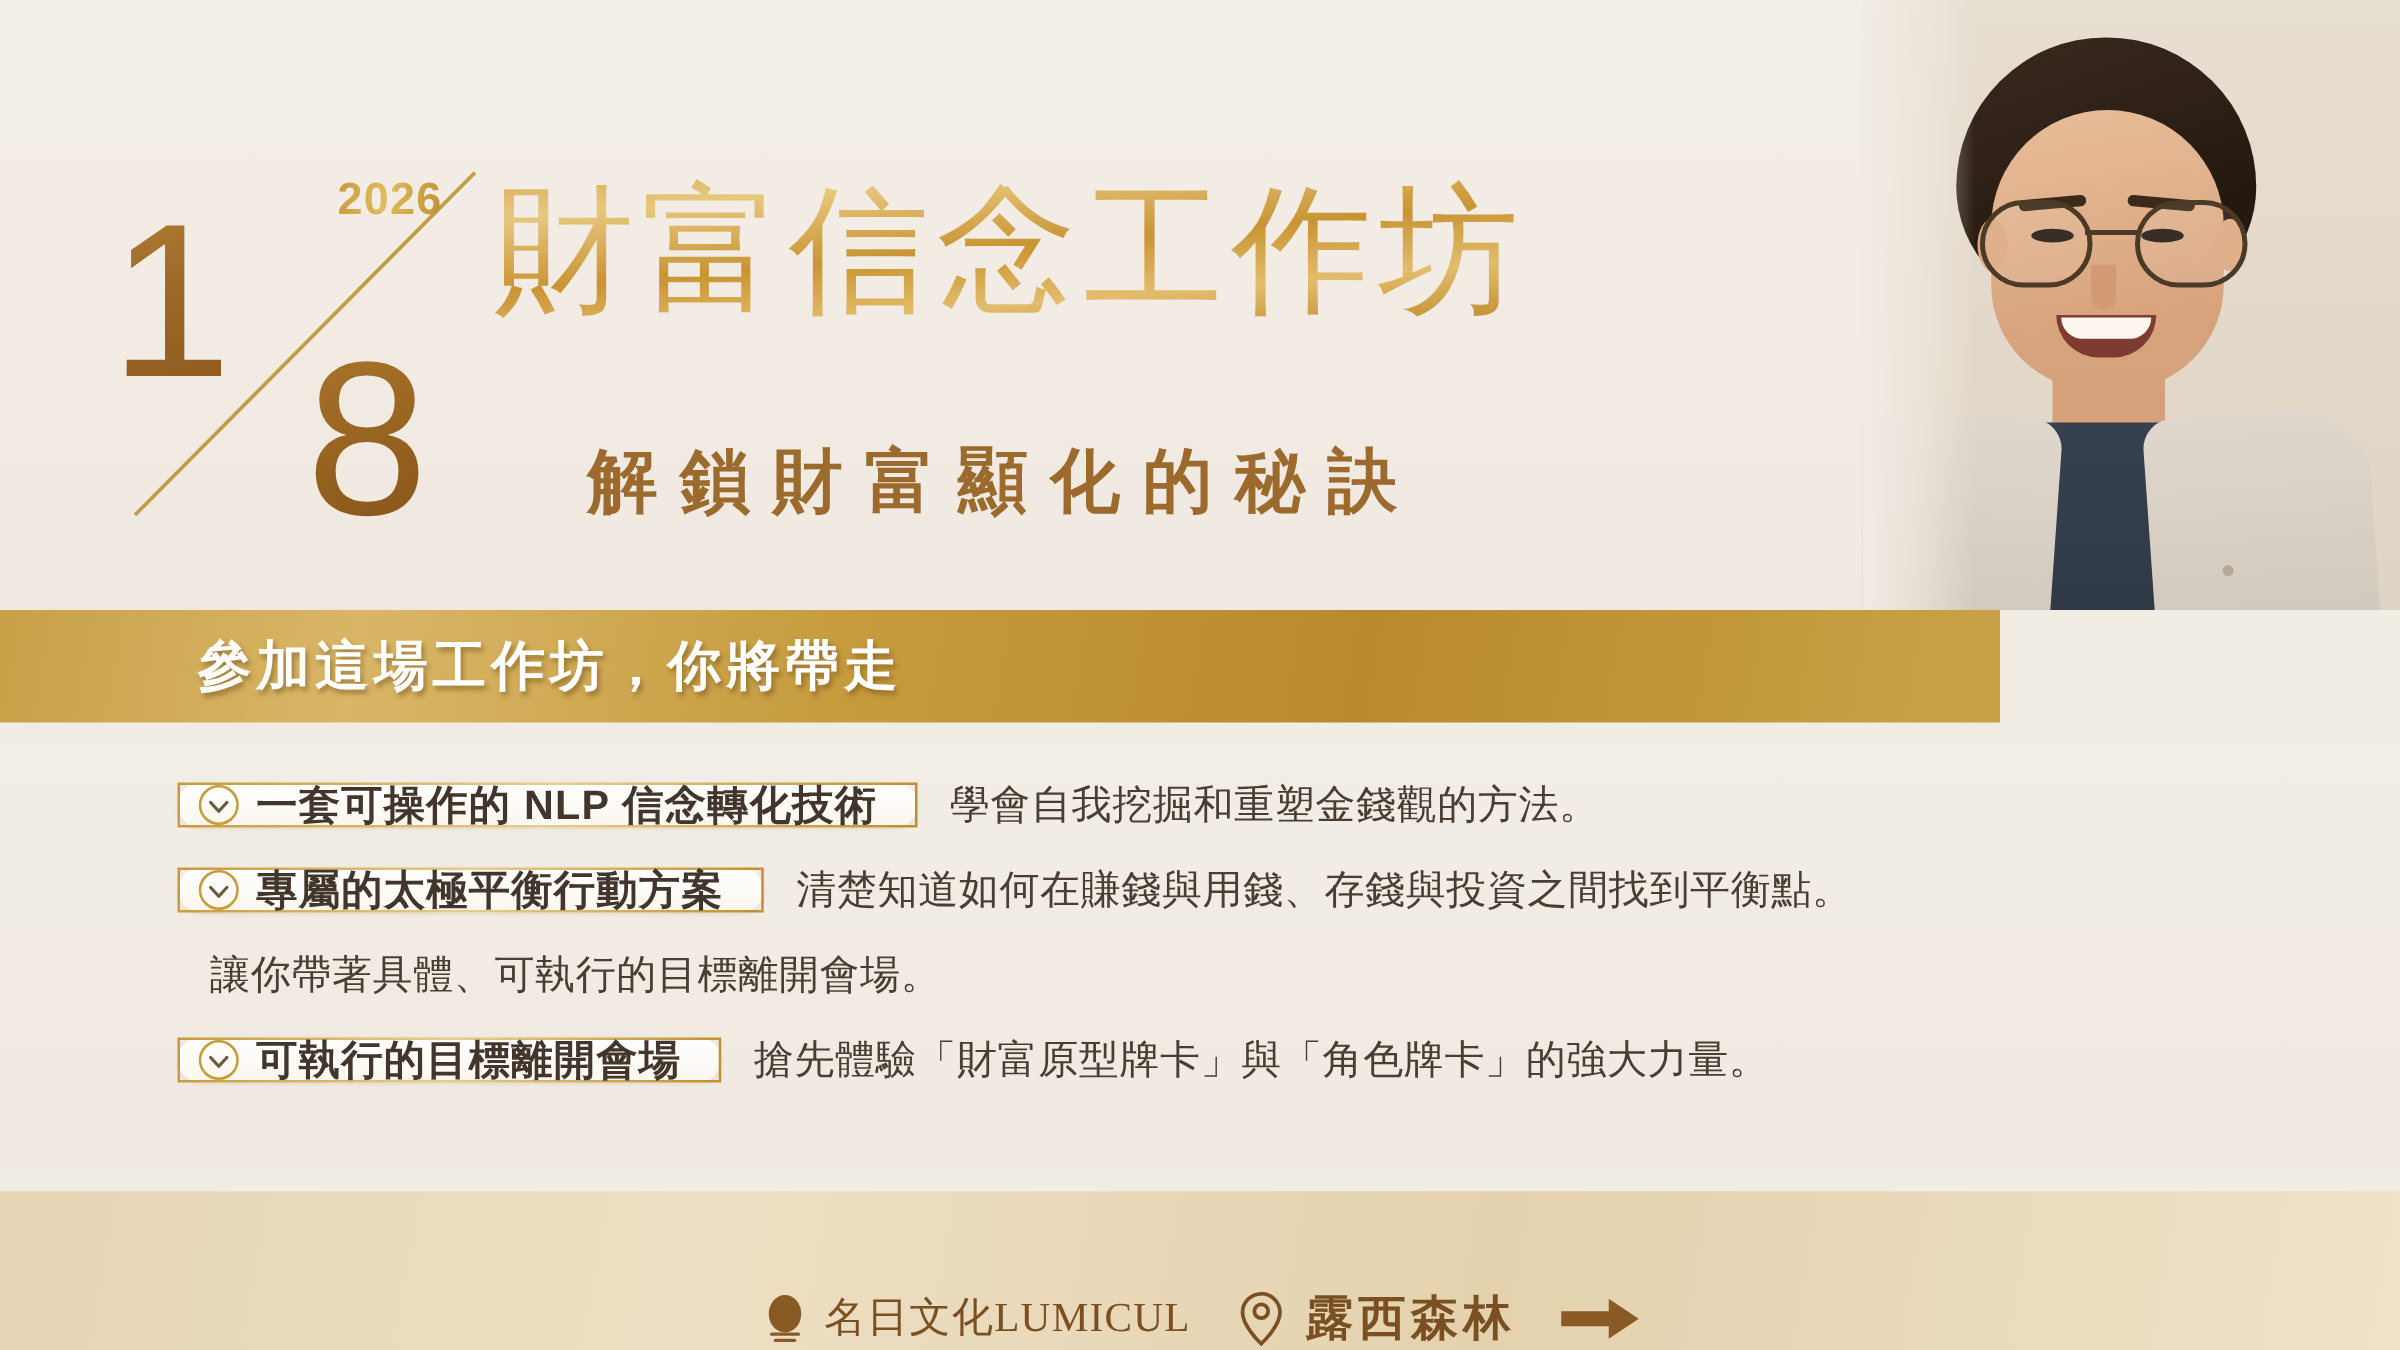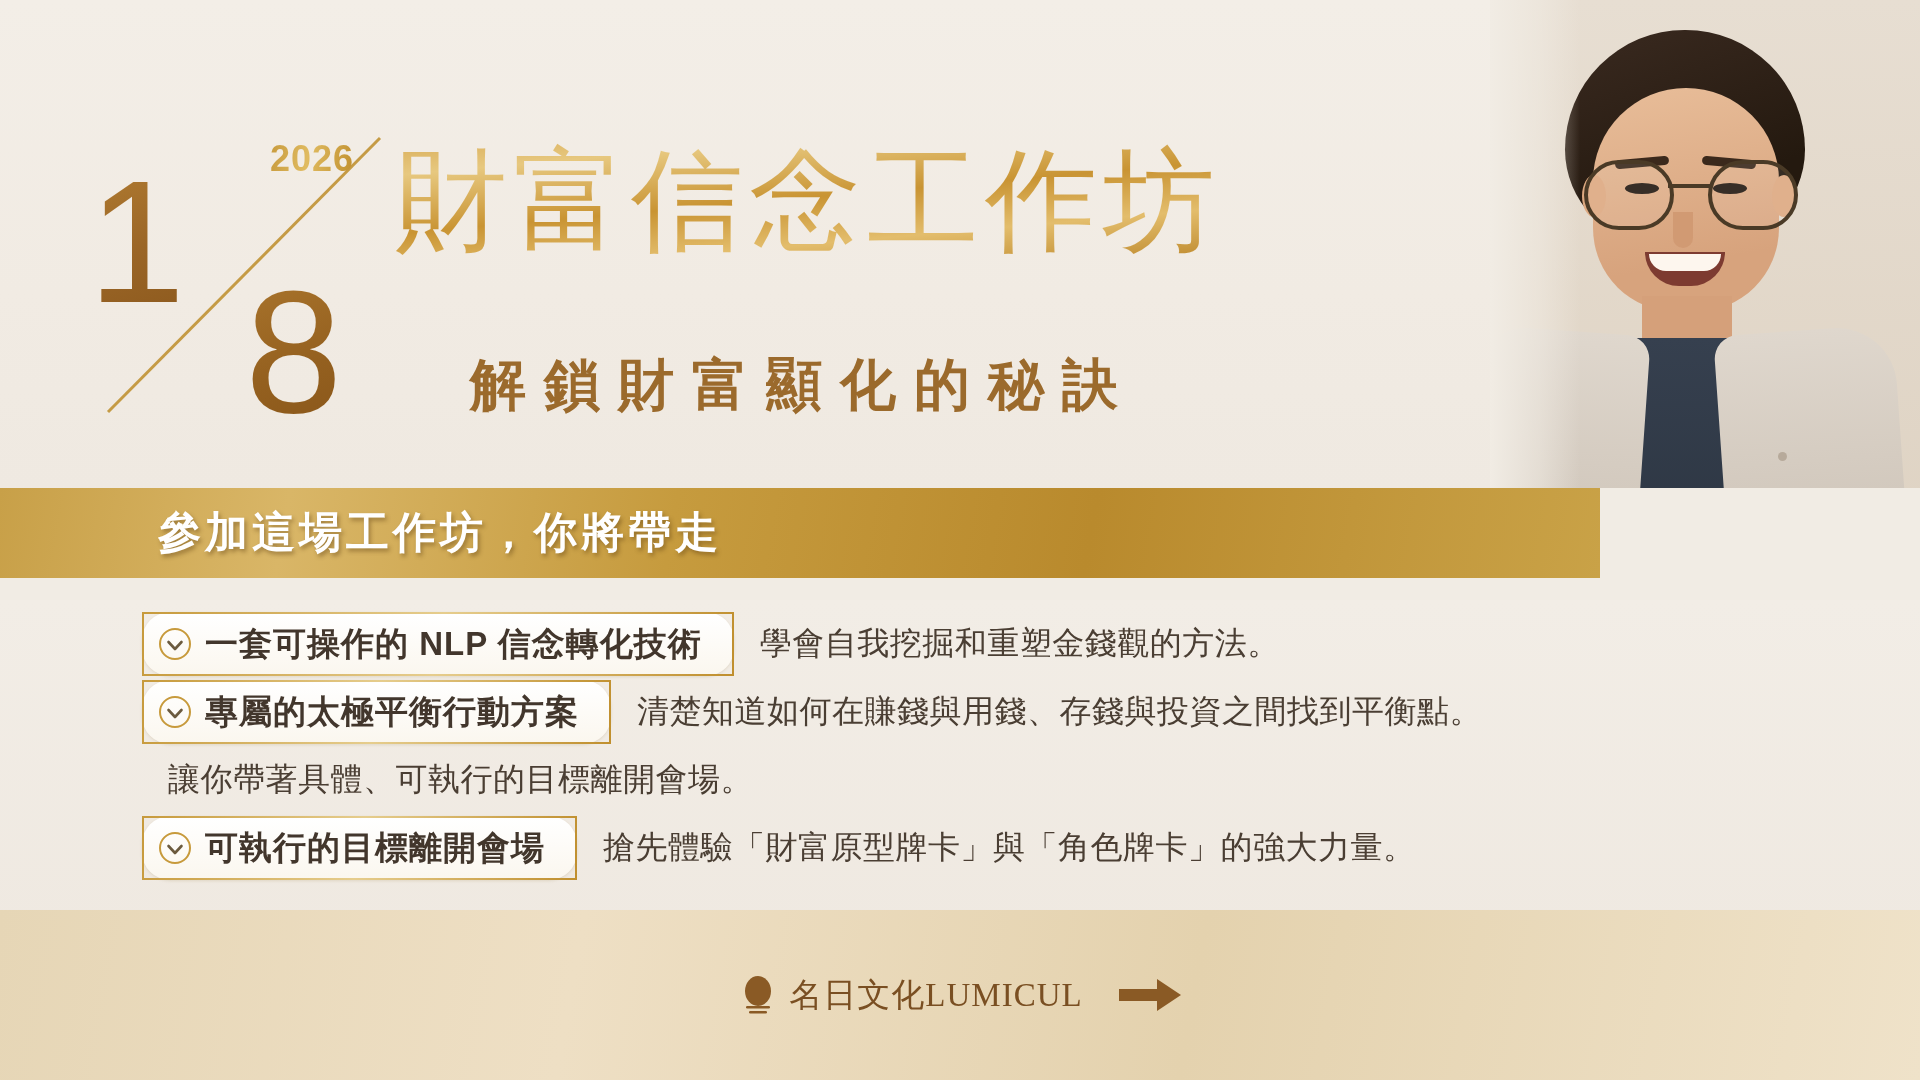--- a/index.html
+++ b/index.html
@@ -283,21 +283,21 @@
   }
   .benefit-row {
     display: flex;
     align-items: center;
     height: 68px;
     margin-left: 142px;
   }
   .pill {
     display: flex;
     align-items: center;
-    height: 64px;
+    height: 36px;
     padding: 0 30px 0 14px;
     border: 2px solid;
     border-image: linear-gradient(100deg, #c79a3c, #e6cd8d, #c08f2e) 1;
     border-radius: 28px;
     background: linear-gradient(180deg, #ffffff 0%, #fbf7ef 100%);
     box-shadow: 0 1px 3px rgba(150,120,60,0.18);
     box-sizing: border-box;
   }
   .check {
     flex: 0 0 auto;
@@ -322,24 +322,24 @@
     letter-spacing: 0.5px;
     white-space: nowrap;
   }
 
   
   .footer {
     position: absolute;
     left: 0;
     bottom: 0;
     width: 1920px;
-    height: 170px;
+    height: 127px;
     background: linear-gradient(100deg, #e6d6b6 0%, #eedfc4 30%, #e4d2ae 62%, #efe2c9 100%);
     display: flex;
-    align-items: center;
+    align-items: flex-end;
     justify-content: center;
   }
   .footer-inner {
     display: flex;
     align-items: center;
     gap: 34px;
     color: #7a4f22;
   }
   .brand {
     display: flex;
@@ -486,20 +486,29 @@
         <span class="brand-mark">
           <svg width="42" height="44" viewBox="0 0 42 44">
             <ellipse cx="21" cy="18" rx="13" ry="15" fill="#8a5a25"></ellipse>
             <rect x="9" y="33" width="24" height="2.6" rx="1.3" fill="#8a5a25"></rect>
             <rect x="12" y="38" width="18" height="2.6" rx="1.3" fill="#8a5a25"></rect>
           </svg>
         </span>
         <span class="brand-name">名日文化LUMICUL</span>
       </div>
 
+      <div class="fitem">
+        <span class="ficon">
+          <svg width="44" height="48" viewBox="0 0 44 48">
+            <path d="M22 4 C13.7 4 7 10.7 7 19 C7 30 22 44 22 44 C22 44 37 30 37 19 C37 10.7 30.3 4 22 4 Z" fill="none" stroke="#7a4f22" stroke-width="3"></path>
+            <circle cx="22" cy="18" r="5.5" fill="none" stroke="#7a4f22" stroke-width="3"></circle>
+          </svg>
+        </span>
+        <span class="fitem-text">露西森林</span>
+      </div>
 
       <span class="arrow-ico">
         <svg width="66" height="40" viewBox="0 0 66 40">
           <path d="M2 14 H40 V4 L64 20 L40 36 V26 H2 Z" fill="#8a5a25"></path>
         </svg>
       </span>
 
 
     </div>
   </div>

